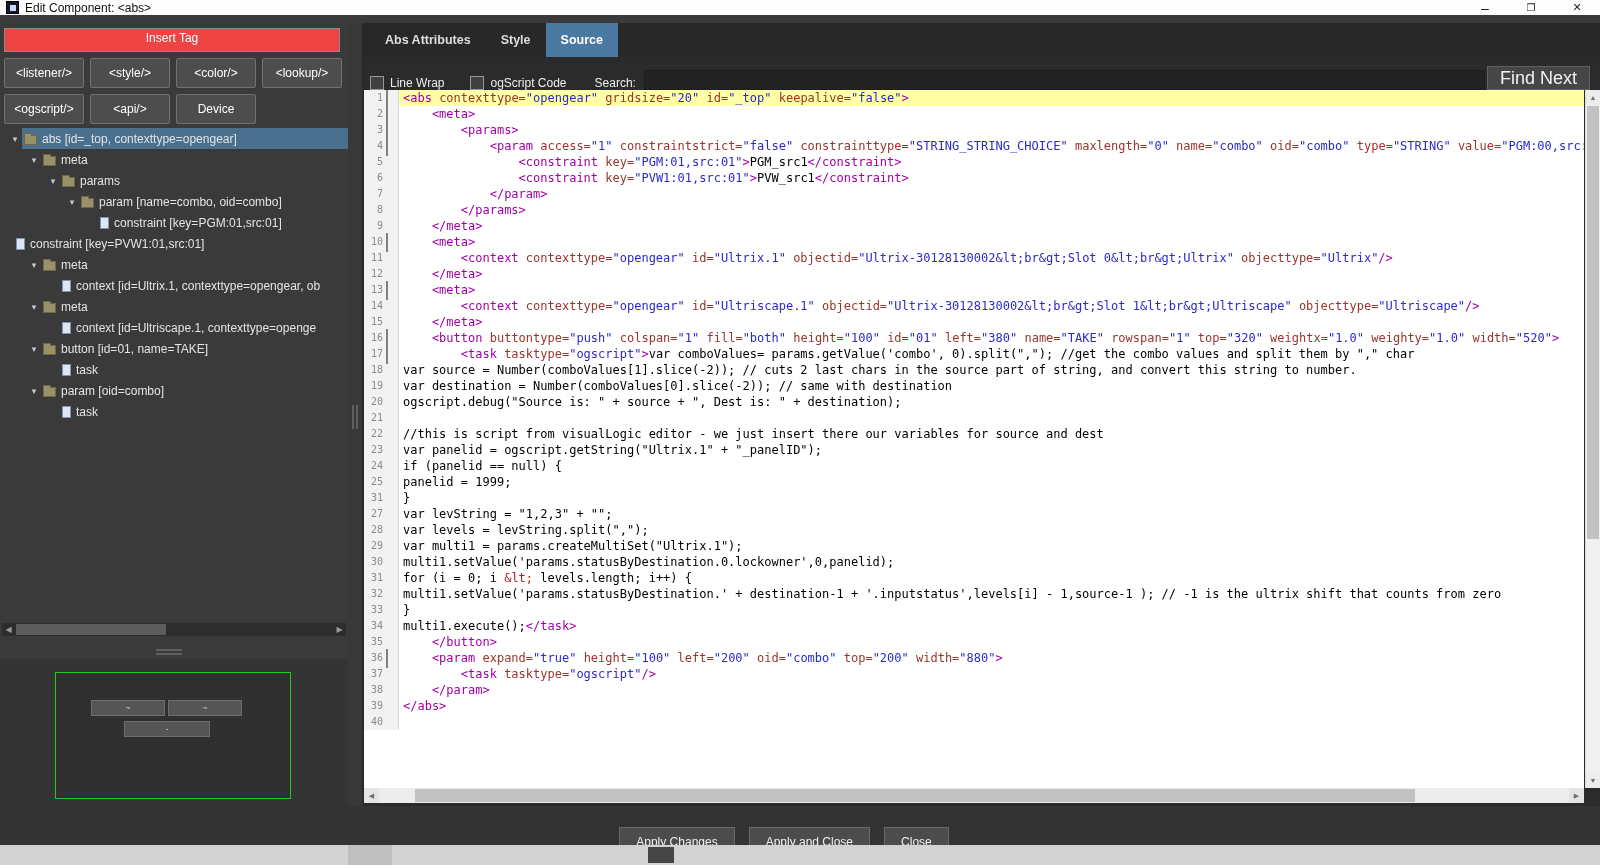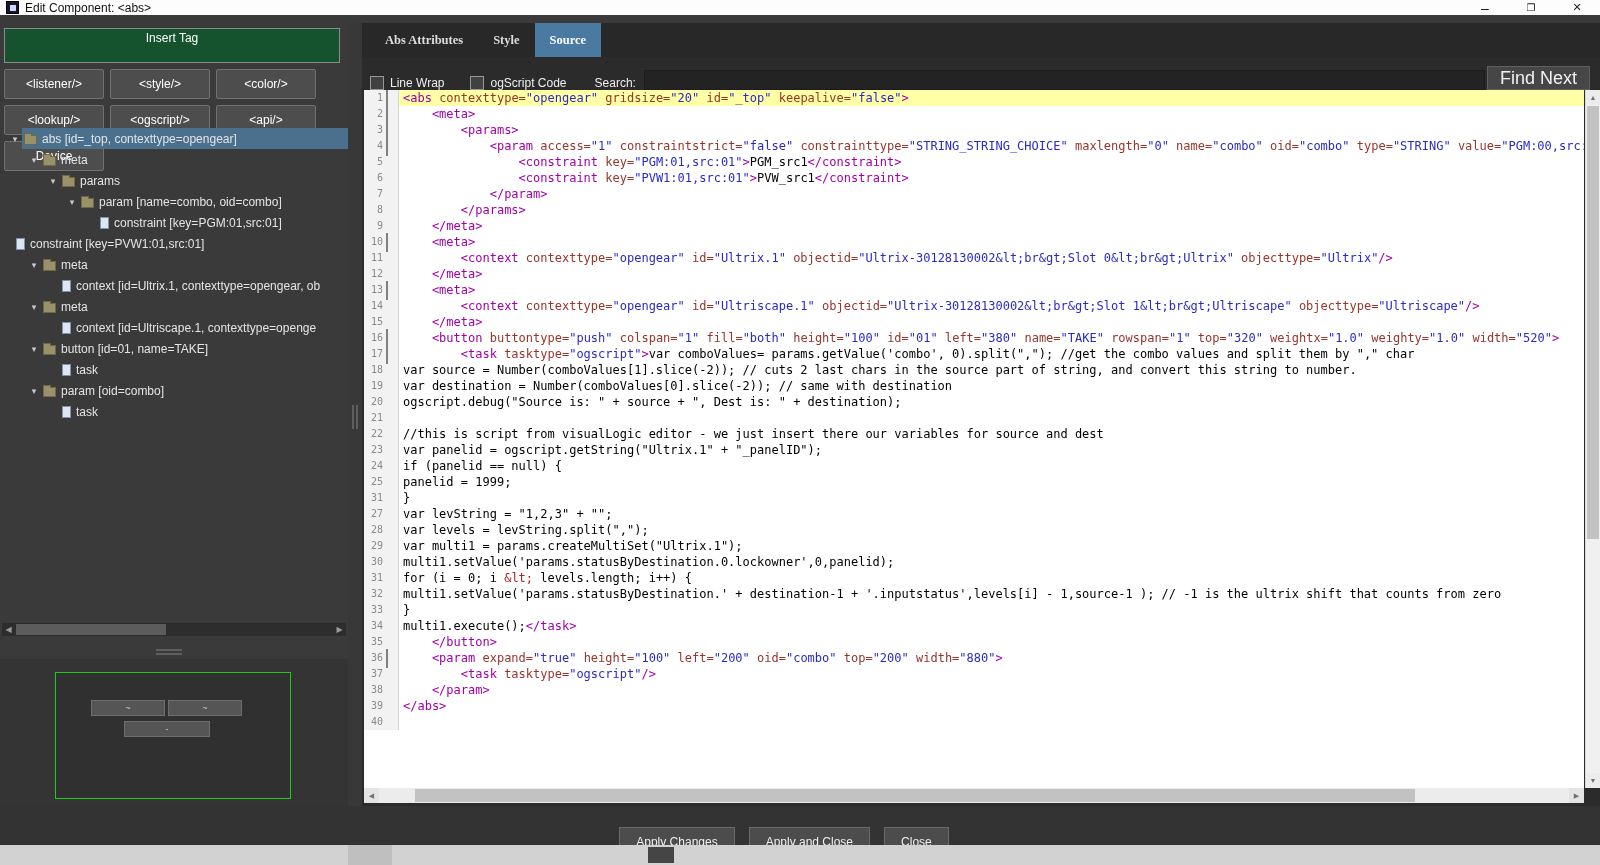--- a/index.html
+++ b/index.html
@@ -12,23 +12,23 @@
   .app-icon::after { content:""; position:absolute; left:3px; top:3px; width:6px; height:6px; background:#cfd6ff; }
   .title { font-size:12px; color:#111; }
   .win-controls { margin-left:auto; display:flex; height:100%; }
   .wc { width:46px; display:flex; align-items:center; justify-content:center; color:#222; font-size:11px; }
   .wc-minimize::before { content:"–"; font-size:14px; }
   .wc-maximize::before { content:"❐"; font-size:10px; }
   .wc-close::before { content:"✕"; font-size:11px; }
 
   
   .left-panel { position:absolute; left:0; top:23px; width:348px; bottom:59px; background:#3a3a3a; overflow:hidden; }
-  .insert-box { margin:5px 8px 0 4px; border:1px solid #8c8c8c; height:35px; line-height:19px; text-align:center; color:#fff; font-size:12px; background:#14532d; }
+  .insert-box { margin:5px 8px 0 4px; border:1px solid #8c8c8c; height:24px; line-height:19px; text-align:center; color:#fff; font-size:12px; background:#ef4444; }
   .tag-grid { margin:6px 4px 0 4px; display:flex; flex-wrap:wrap; gap:6px; }
-  .tag-btn { width:100px; height:30px; background:#4d4d4d; border:1px solid #717171; color:#fff; font-size:12px; font-family:"Liberation Sans",sans-serif; border-radius:2px; }
+  .tag-btn { width:80px; height:30px; background:#4d4d4d; border:1px solid #717171; color:#fff; font-size:12px; font-family:"Liberation Sans",sans-serif; border-radius:2px; }
 
   .tree { position:absolute; top:105px; left:0; right:0; height:492px; overflow:hidden; }
   .tree-row { display:flex; align-items:center; height:21px; font-size:12px; color:#e4e4e4; white-space:nowrap; overflow:hidden; }
   .tree-arrow { width:14px; flex:none; color:#c9c9c9; font-size:9px; text-align:center; }
   .row-body { display:flex; align-items:center; gap:5px; flex:1; height:100%; padding-left:2px; overflow:hidden; }
   .row-body.selected { background:#4a708e; }
   .ic-folder { width:13px; height:10px; background:#98916a; border:1px solid #6e6847; position:relative; flex:none; margin-top:2px; }
   .ic-folder::before { content:""; position:absolute; top:-3px; left:-1px; width:6px; height:2px; background:#98916a; border:1px solid #6e6847; border-bottom:none; }
   .ic-doc { width:9px; height:12px; background:#dde6f2; border:1px solid #7f93ad; flex:none; }
   .tree-label { overflow:hidden; }
@@ -49,21 +49,21 @@
   .pw1 { left:112px; top:27px; width:74px; height:16px; }
   .pw2 { left:68px; top:48px; width:86px; height:16px; }
 
   
   .vsplit { position:absolute; left:348px; top:23px; width:14px; bottom:59px; background:#383838; }
   .v-grip { position:absolute; top:382px; left:4px; }
   .v-grip i { display:block; width:2px; height:24px; background:#5f5f5f; float:left; margin-right:2px; }
 
   
   .right-panel { position:absolute; left:362px; top:23px; right:0; bottom:59px; background:#2b2b2b; }
-  .tabs { height:34px; display:flex; align-items:stretch; padding-left:8px; background:#282828;font-family:Liberation Serif, serif; }
+  .tabs { height:34px; display:flex; align-items:stretch; padding-left:8px; background:#282828; }
   .tab { height:34px; line-height:34px; padding:0 15px; color:#ddd; font-size:12.5px; font-weight:bold; cursor:default; }
   .tab.active { background:#4a7aa2; color:#fff; }
 
   .toolbar { height:33px; display:flex; align-items:flex-end; background:#2b2b2b; padding:0 8px; }
   .checkbox { width:14px; height:14px; background:#414141; border:1px solid #979797; flex:none; }
   .cb2 { margin-left:26px; }
   .tb-label { font-size:12px; color:#eee; margin-left:6px; }
   .search-label { margin-left:28px; }
   .search-input { flex:1; margin-left:8px; height:20px; background:#232323; border:1px solid #1c1c1c; color:#ddd; font-size:12px; padding:0 4px; }
   .find-next { margin-left:2px; margin-right:2px; height:24px; padding:0 12px; background:#464646; border:1px solid #5f5f5f; color:#f2f2f2; font-size:18px; font-family:"Liberation Sans",sans-serif; }

